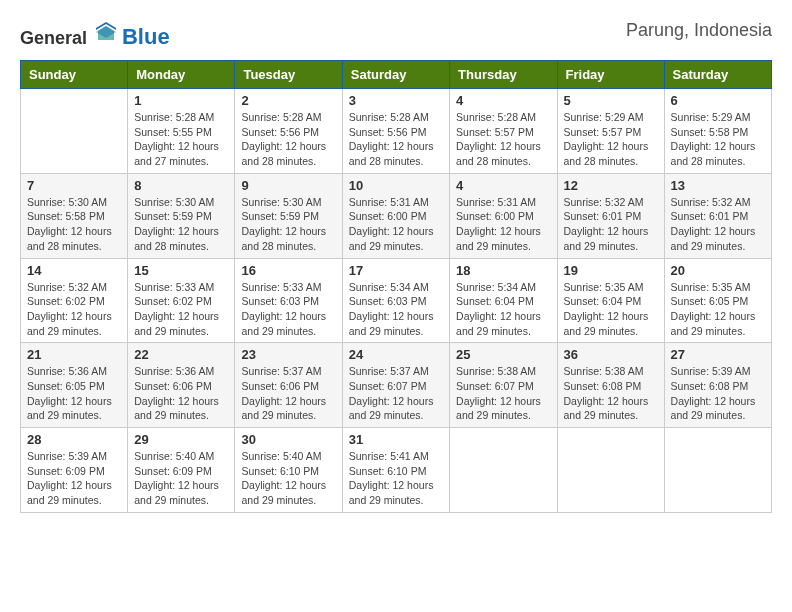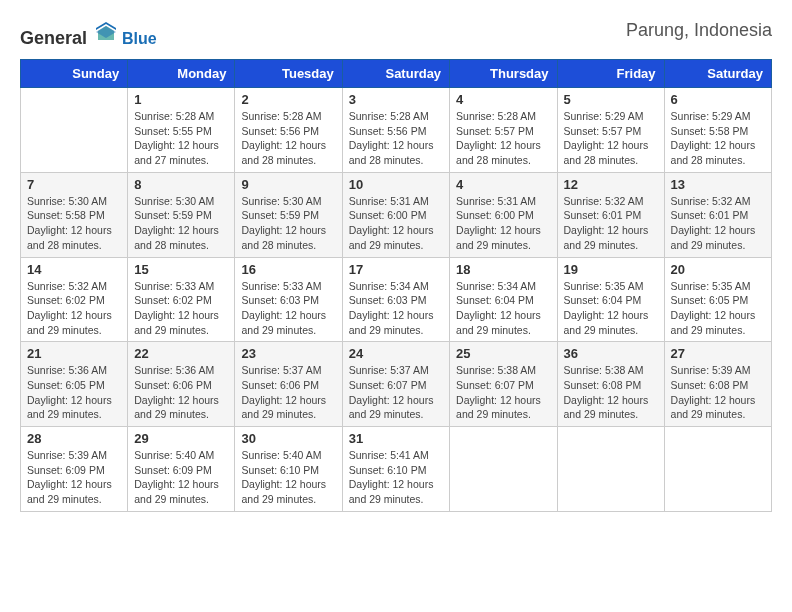--- a/index.html
+++ b/index.html
@@ -20,21 +20,21 @@
       display: flex;
       align-items: center;
     }
     .logo-text-general {
       font-size: 18px;
       font-weight: bold;
       color: #333;
       text-align: center;
     }
     .logo-text-blue {
-      font-size: 16px;
+      font-size: 22px;
       font-weight: bold;
       color: #1a6eb5;
     }
     .logo-icon {
       width: 24px;
       height: 24px;
       margin-left: 2px;
     }
     .title-section {
       text-align: right;
@@ -85,22 +85,21 @@
     .empty-cell {
       background: #f9f9f9;
     }
     tr:nth-child(even) td {
       background-color: #f5f5f5;
     }
     tr:nth-child(odd) td {
       background-color: #ffffff;
     }
     .calendar thead tr th {
-      background-color: #1d4ed8;
-      text-align: right;
+      background-color: #4d7c0f;
     }
   </style>
 </head>
 <body>
 
 <div class="header">
   <div class="logo">
     <div>
       <span class="logo-text-general">General</span>
       <svg class="logo-icon" viewBox="0 0 24 24" fill="#1a6eb5">

